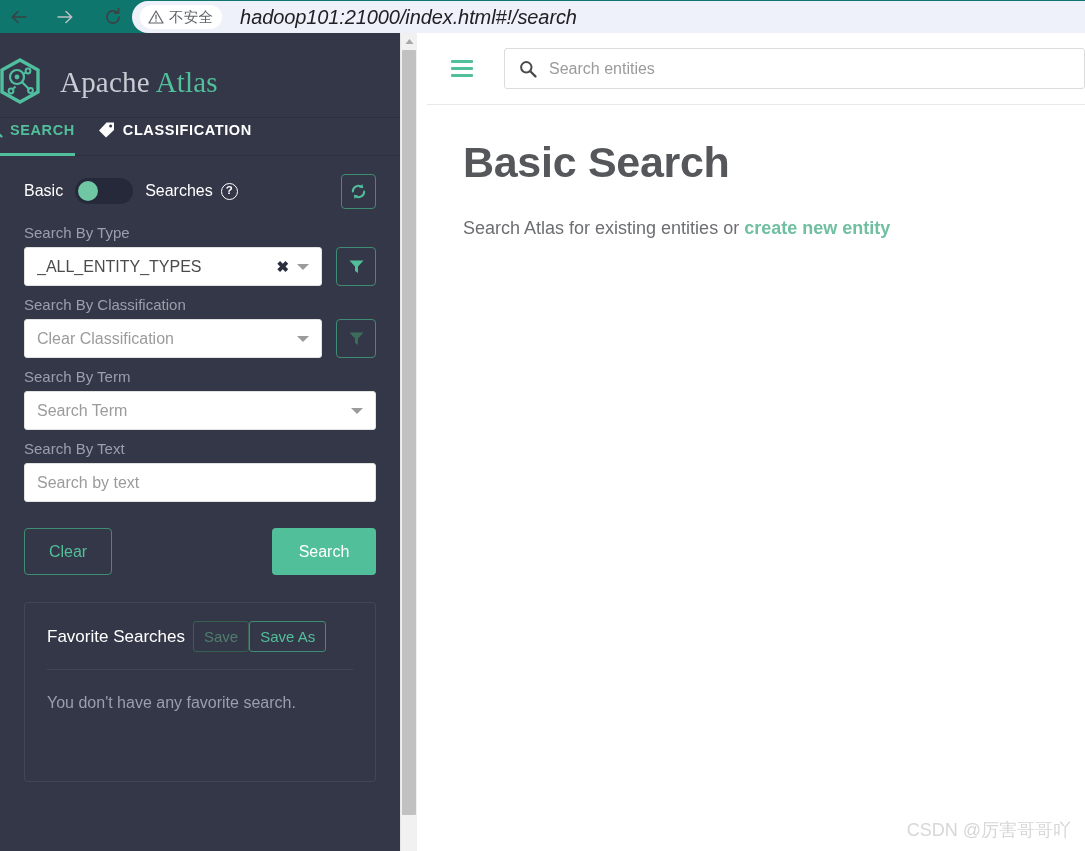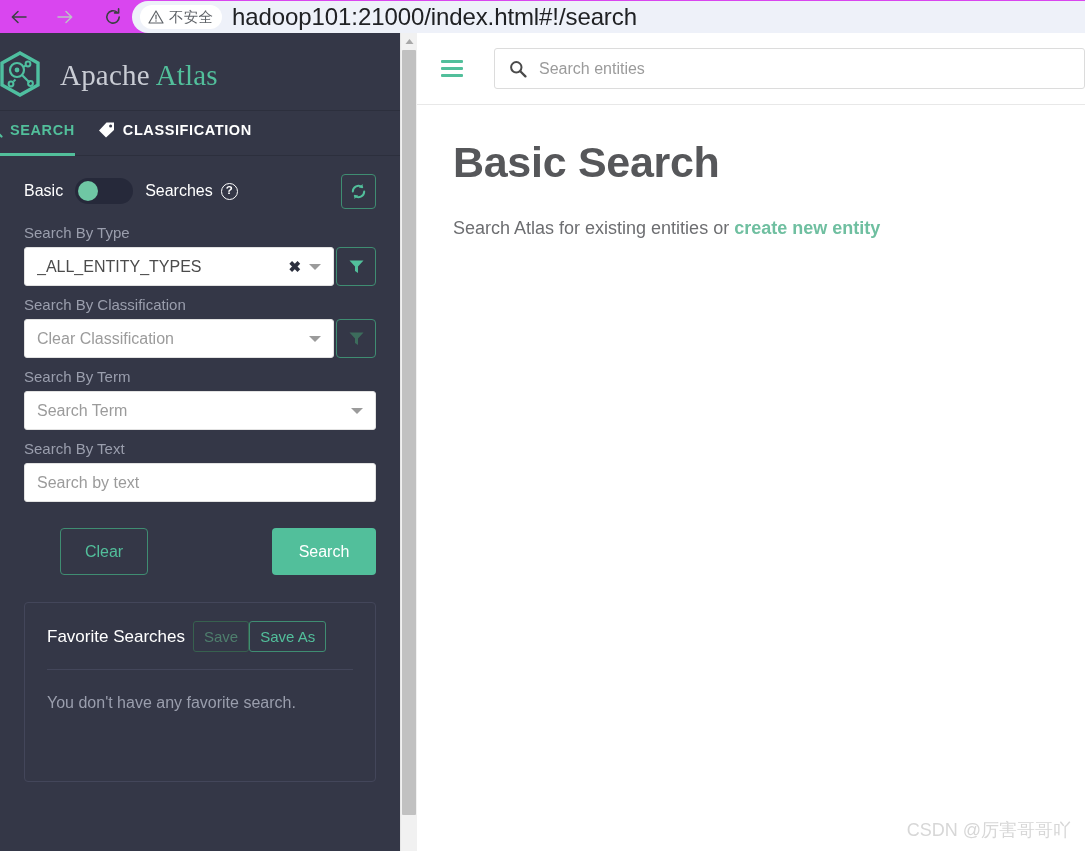--- a/index.html
+++ b/index.html
@@ -6,21 +6,21 @@
   html, body {
     width: 1085px; height: 851px;
     overflow: hidden;
     font-family: "Liberation Sans", sans-serif;
     background: #ffffff;
   }
 
   
   #browser-bar {
     position: absolute; left: 0; top: 0; width: 1085px; height: 33px;
-    background: #d946ef;
+    background: #0f766e;
     display: flex; align-items: center;
   }
   .nav-btn {
     width: 34px; height: 33px;
     display: flex; align-items: center; justify-content: center;
     flex: 0 0 auto;
   }
   .nav-btn.back { margin-left: 2px; }
   .nav-btn.fwd  { margin-left: 12px; }
   .nav-btn.reload { margin-left: 14px; }
@@ -36,42 +36,42 @@
     display: flex; align-items: center; gap: 5px;
     height: 24px; padding: 0 9px 0 8px;
     background: #ffffff; border-radius: 12px;
     margin-left: 8px;
   }
   #security-chip .sec-text {
     font-size: 14.5px; color: #5f6368; letter-spacing: .2px;
     white-space: nowrap;
   }
   #url-text {
-    margin-left: 10px;
-    font-size: 24px; color: #202124;
-    white-space: nowrap; letter-spacing: -0.1px;
+    margin-left: 18px;
+    font-size: 20px; color: #202124;
+    white-space: nowrap; letter-spacing: -0.1px; font-style: italic;
   }
 
   
   #viewport {
     position: absolute; left: 0; top: 33px;
     width: 1085px; height: 818px;
     background: #ffffff;
     overflow: hidden;
   }
 
   
   #sidebar {
     position: absolute; left: 0; top: 0;
     width: 400px; height: 818px;
     background: #343747;
     overflow: hidden;
   }
   #brand {
-    position: absolute; left: 0; top: 7px;
+    position: absolute; left: 0; top: 14px;
     width: 400px; height: 71px;
     display: flex; align-items: center;
     border-bottom: 1px solid #2c2f3d;
   }
   #brand-logo { margin-left: -8px; flex: 0 0 auto; }
   #brand-title {
     margin-left: 12px;
     font-family: "Liberation Serif", serif;
     font-size: 29px; font-weight: 400;
     color: #c9ccd4; letter-spacing: .2px;
@@ -134,21 +134,21 @@
     width: 35px; height: 35px; border-radius: 4px;
     border: 1px solid #3f8d72; background: transparent;
     display: flex; align-items: center; justify-content: center;
     cursor: pointer;
   }
 
   .field-label {
     font-size: 15px; color: #9a9ead;
     margin-top: 10px; margin-bottom: 6px;
   }
-  .field-row { display: flex; align-items: center; gap: 2px; }
+  .field-row { display: flex; align-items: center; gap: 14px; }
   .select-box {
     flex: 1 1 auto; height: 39px;
     background: #ffffff; border: 1px solid #e2e2e2; border-radius: 3px;
     display: flex; align-items: center; padding: 0 8px 0 12px;
     cursor: pointer;
   }
   .select-value {
     flex: 1 1 auto; font-size: 16px; color: #4b4b4b;
     white-space: nowrap; overflow: hidden;
   }
@@ -182,21 +182,20 @@
   .action-row {
     display: flex; align-items: center; justify-content: space-between;
     margin-top: 26px;
   }
   .btn-clear {
     width: 88px; height: 47px; border-radius: 4px;
     border: 1px solid #3f8d72; background: transparent;
     color: #52bf9b; font-size: 16px;
     font-family: "Liberation Sans", sans-serif;
     cursor: pointer;
-    margin-left: 36px;
   }
   .btn-search {
     width: 104px; height: 47px; border-radius: 4px;
     border: none; background: #52bf9b;
     color: #ffffff; font-size: 16px;
     font-family: "Liberation Sans", sans-serif;
     cursor: pointer;
   }
 
   #favorites {
@@ -239,21 +238,21 @@
     display: flex; align-items: center; justify-content: center;
   }
   #scroll-thumb {
     position: absolute; left: 1px; top: 17px;
     width: 14px; height: 765px;
     background: #c1c1c1; border-radius: 1px;
   }
 
   
   #main {
-    position: absolute; left: 417px; top: 0;
+    position: absolute; left: 427px; top: 0;
     right: 0; height: 818px;
     background: #ffffff;
   }
   #topbar {
     position: absolute; left: 0; top: 0; right: 0; height: 72px;
     border-bottom: 1px solid #e8e8e8;
     display: flex; align-items: center;
   }
   #hamburger {
     margin-left: 24px; width: 22px; height: 22px;

